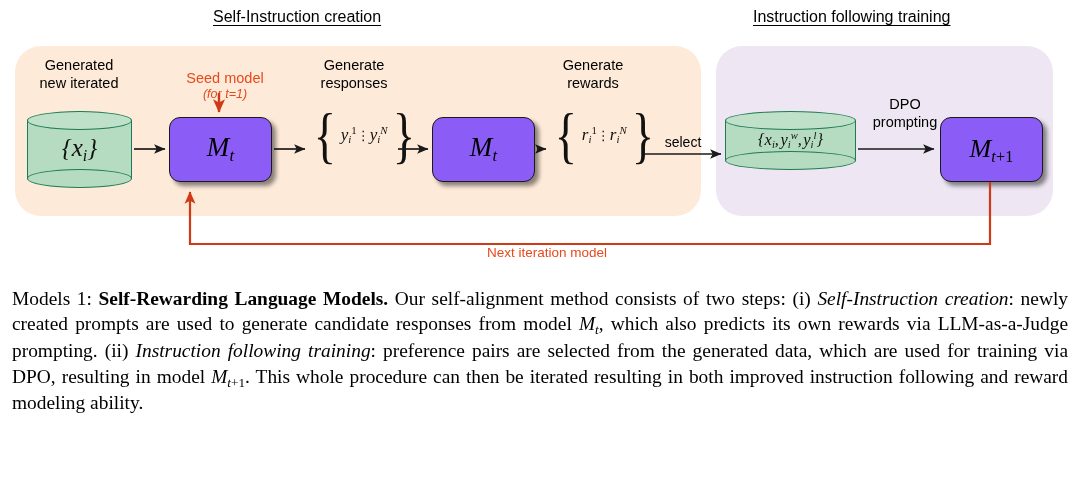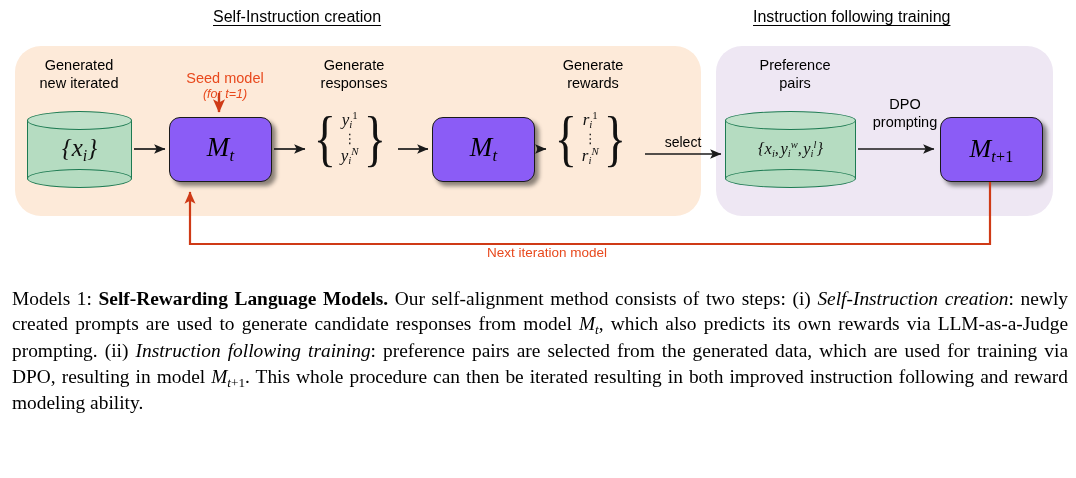--- a/index.html
+++ b/index.html
@@ -143,40 +143,40 @@
     display: flex;
     align-items: center;
     justify-content: center;
     font-family: "Liberation Serif", serif;
     font-style: italic;
     font-size: 25px;
     color: #111;
     z-index: 3;
   }
   #cylinder-prompts { left: 27px; top: 111px; width: 105px; height: 77px; }
-  #cylinder-preference-pairs { left: 725px; top: 111px; width: 131px; height: 77px; }
+  #cylinder-preference-pairs { left: 725px; top: 111px; width: 131px; height: 59px; }
   #cylinder-preference-pairs .cyl-text { font-size: 16.5px; }
 
   
   .brace-set {
     position: absolute;
     display: flex;
     align-items: center;
     font-family: "Liberation Serif", serif;
     color: #111;
   }
   .brace-set .brace {
     font-size: 62px;
     line-height: 0.82;
     font-weight: 300;
     transform: scaleX(0.75);
   }
   .brace-set .stack {
     display: flex;
-    flex-direction: column;
+    flex-direction: row;
     align-items: center;
     font-style: italic;
     font-size: 17px;
     line-height: 1.02;
     padding: 0 1px;
   }
   .brace-set .stack .dots {
     font-style: normal;
     font-size: 13px;
     letter-spacing: 0;
@@ -236,22 +236,20 @@
     <span>Seed model</span>
     <span class="sub">(for <i>t</i>=1)</span>
   </div>
 
   <div class="label" id="label-generate-responses">Generate
 responses</div>
 
   <div class="label" id="label-generate-rewards">Generate
 rewards</div>
 
-  <div class="label" id="label-preference-pairs">Preference
-pairs</div>
 
   <div class="label" id="label-select">select</div>
 
   <div class="label" id="label-dpo-training">DPO
 prompting</div>
 
   <div class="label red" id="label-next-iteration">Next iteration model</div>
 
   <div class="cylinder" id="cylinder-prompts">
     <div class="cyl-body"></div>

